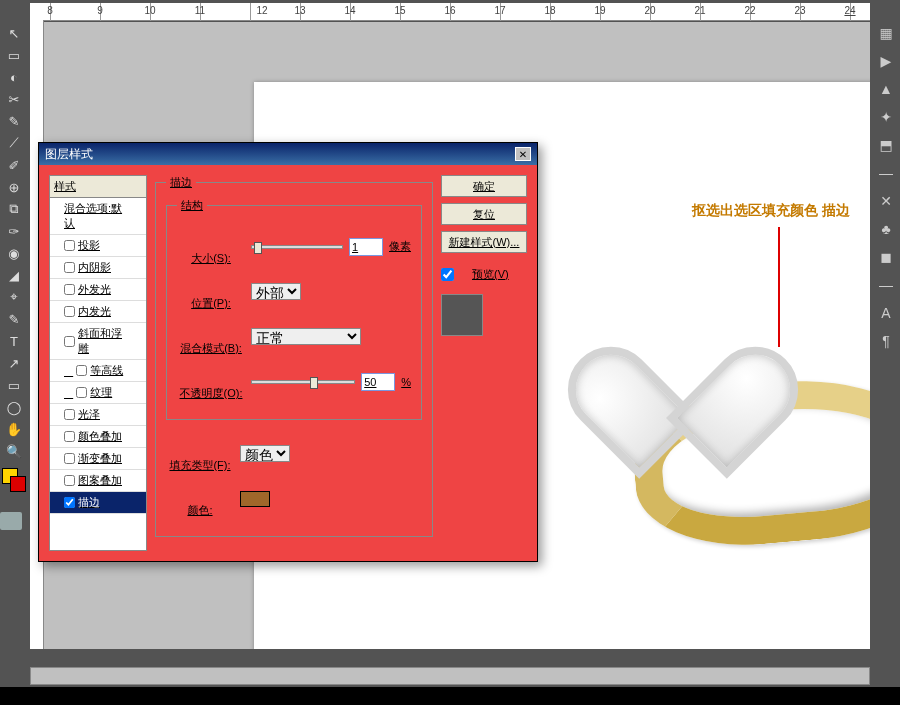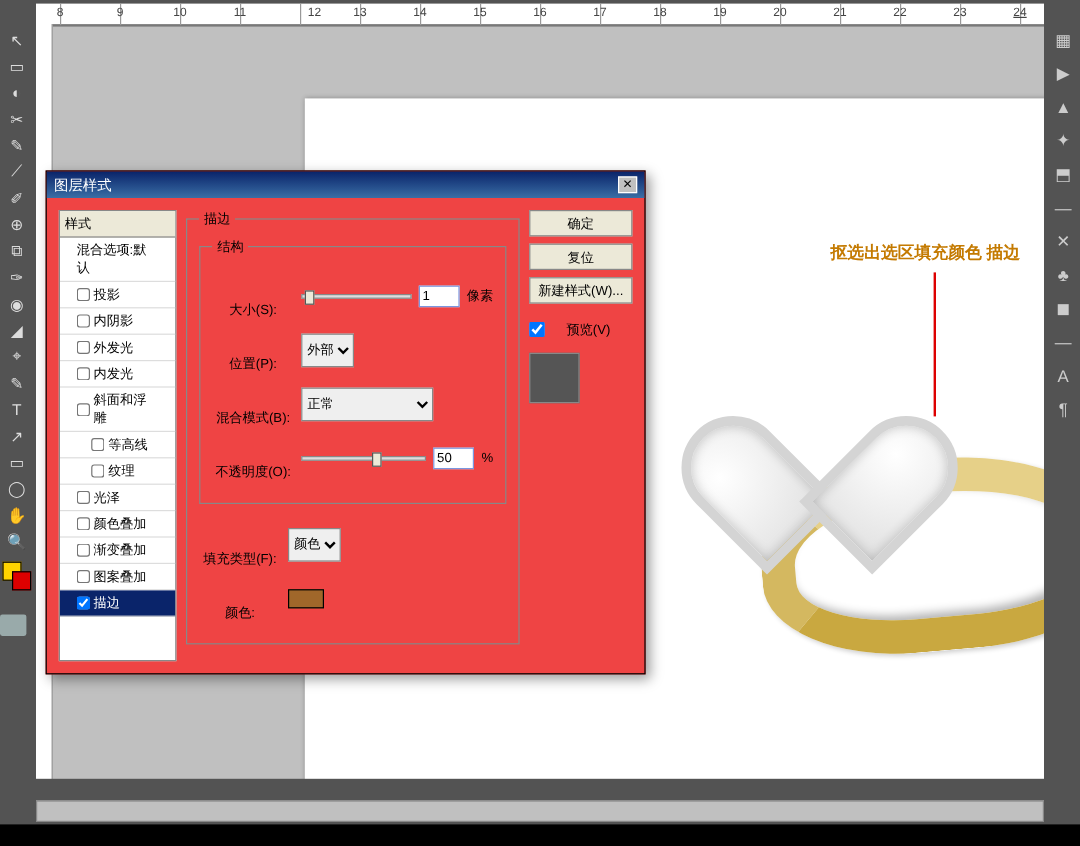--- a/index.html
+++ b/index.html
@@ -32,35 +32,35 @@
 .heart::before, .heart::after { content: ""; position: absolute; width: 70px; height: 110px; background: radial-gradient(circle at 30% 30%, #fff, #e0e0e0); border: 8px solid #d4d4d4; border-radius: 70px 70px 0 0; box-shadow: inset 0 0 10px rgba(0,0,0,.2); }
 .heart::before { left: 0; transform: rotate(-45deg); transform-origin: 100% 100%; }
 .heart::after { left: 52px; transform: rotate(45deg); transform-origin: 0 100%; }
 .annot { position: absolute; top: 120px; right: 60px; color: #c47a00; font-size: 14px; font-weight: bold; }
 .redline { position: absolute; top: 145px; right: 130px; width: 2px; height: 120px; background: #d00; }
 
 
 .dlg { position: absolute; top: 142px; left: 38px; width: 500px; height: 420px; background: #ef4444; border: 1px solid #000; box-shadow: 4px 4px 10px rgba(0,0,0,.4); }
 .dlg-title { height: 22px; background: linear-gradient(#0a246a, #3a6ea5); color: #fff; font-size: 12px; padding: 3px 6px; display: flex; justify-content: space-between; align-items: center; }
 .dlg-title .close { width: 16px; height: 14px; background: #c0c0c0; color: #000; font-size: 10px; text-align: center; line-height: 14px; border: 1px solid #fff; cursor: pointer; }
-.dlg-body { display: flex; height: calc(100% - 22px); padding: 10px; gap: 8px; }
+.dlg-body { display: flex; height: calc(100% - 22px); padding: 10px; gap: 8px; text-decoration: underline; }
 
 .styles-list { width: 98px; border: 1px solid #888; background: #fff; font-size: 11px; }
 .styles-list .hdr { padding: 3px 4px; border-bottom: 1px solid #888; background: #ece9d8; }
 .styles-list .row { padding: 3px 14px; border-bottom: 1px solid #ddd; display: flex; align-items: center; gap: 3px; cursor: pointer; }
 .styles-list .row.sel { background: #0a246a; color: #fff; }
 .styles-list .row input { width: 11px; height: 11px; }
 
 .opts { flex: 1; }
 fieldset { border: 1px solid #888; padding: 8px 10px 12px; margin-bottom: 10px; font-size: 11px; }
 legend { padding: 0 4px; font-size: 11px; }
 .fld { display: flex; align-items: center; gap: 6px; margin: 6px 0; }
 .fld label { width: 68px; text-align: center; margin-top: 24px; }
 .fld input[type=text] { width: 34px; height: 18px; border: 1px solid #7a96df; padding: 0 2px; font-size: 11px; }
-.fld select { height: 28px; font-size: 11px; border: 1px solid #888; }
+.fld select { height: 17px; font-size: 14px; border: 1px solid #888; }
 .slider { flex: 1; max-width: 120px; height: 4px; background: #ddd; border: 1px solid #888; position: relative; }
 .slider .thumb { position: absolute; top: -4px; width: 8px; height: 12px; background: #ece9d8; border: 1px solid #555; }
 .color-sw { width: 30px; height: 16px; border: 1px solid #000; background: #a0672a; cursor: pointer; }
 
 .btns { width: 86px; display: flex; flex-direction: column; gap: 6px; }
 .btns button { height: 22px; font-size: 11px; background: #ece9d8; border: 1px solid #888; cursor: pointer; }
 .preview-box { margin-top: 8px; display: flex; align-items: center; gap: 18px; font-size: 11px; }
 .preview-sw { width: 42px; height: 42px; border: 1px solid #888; background: #555; margin-top: 6px; }
 
 

